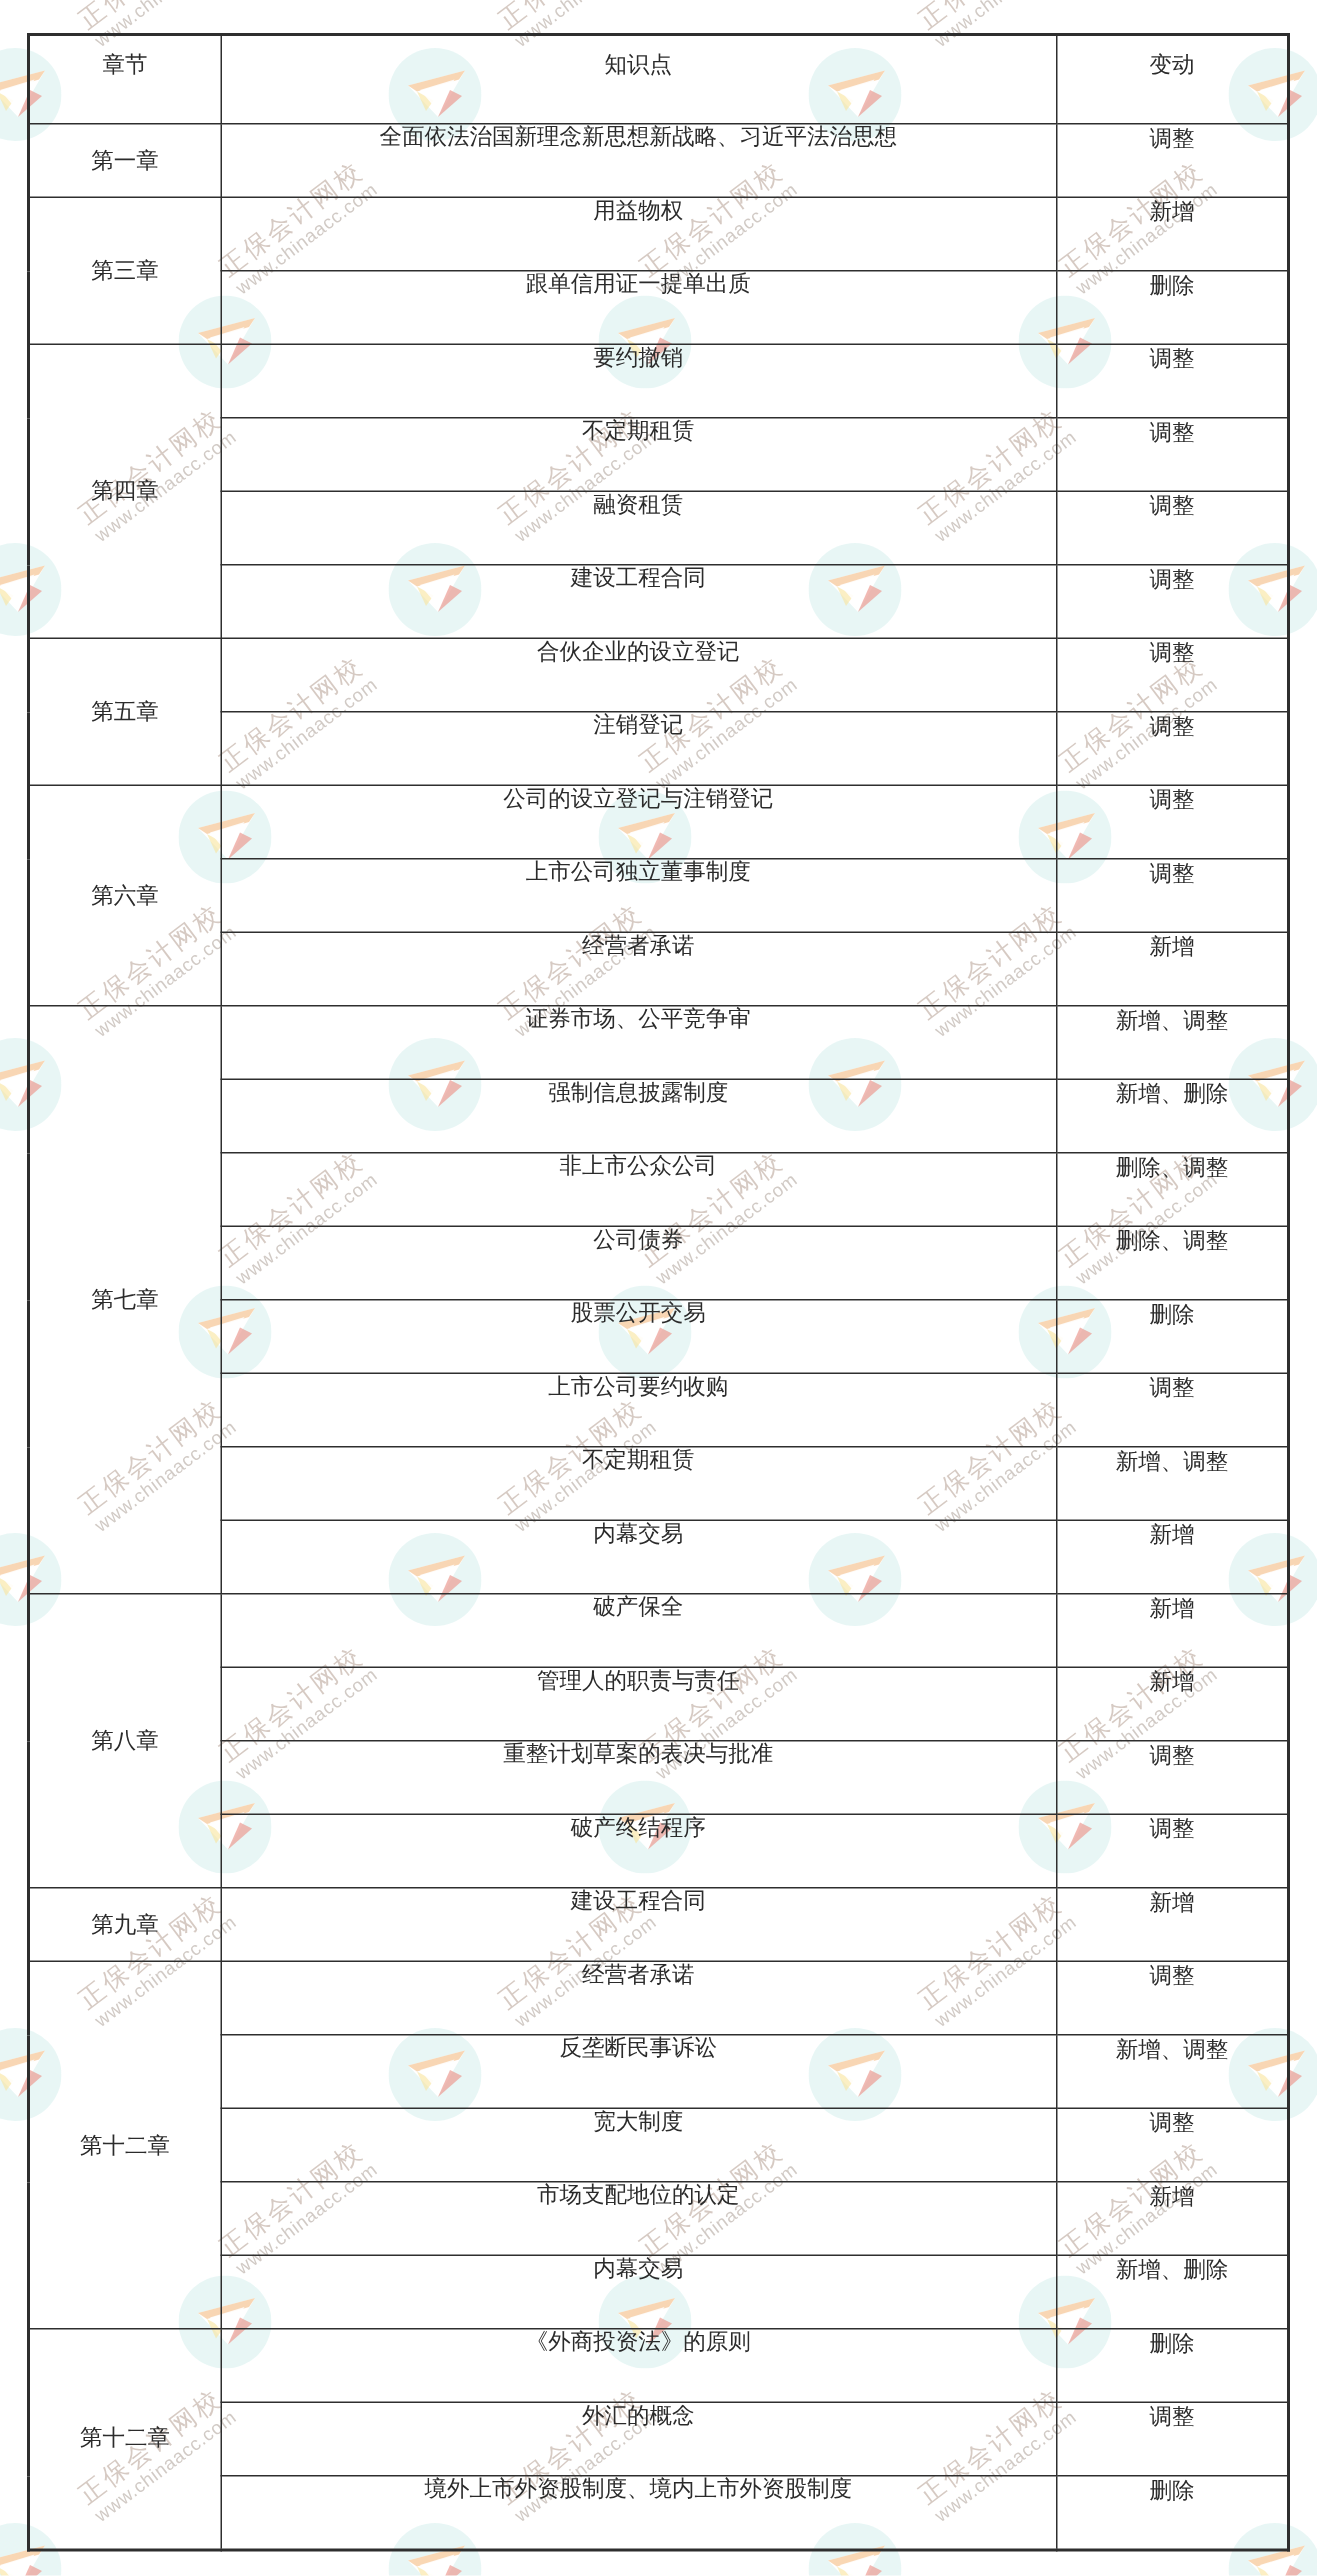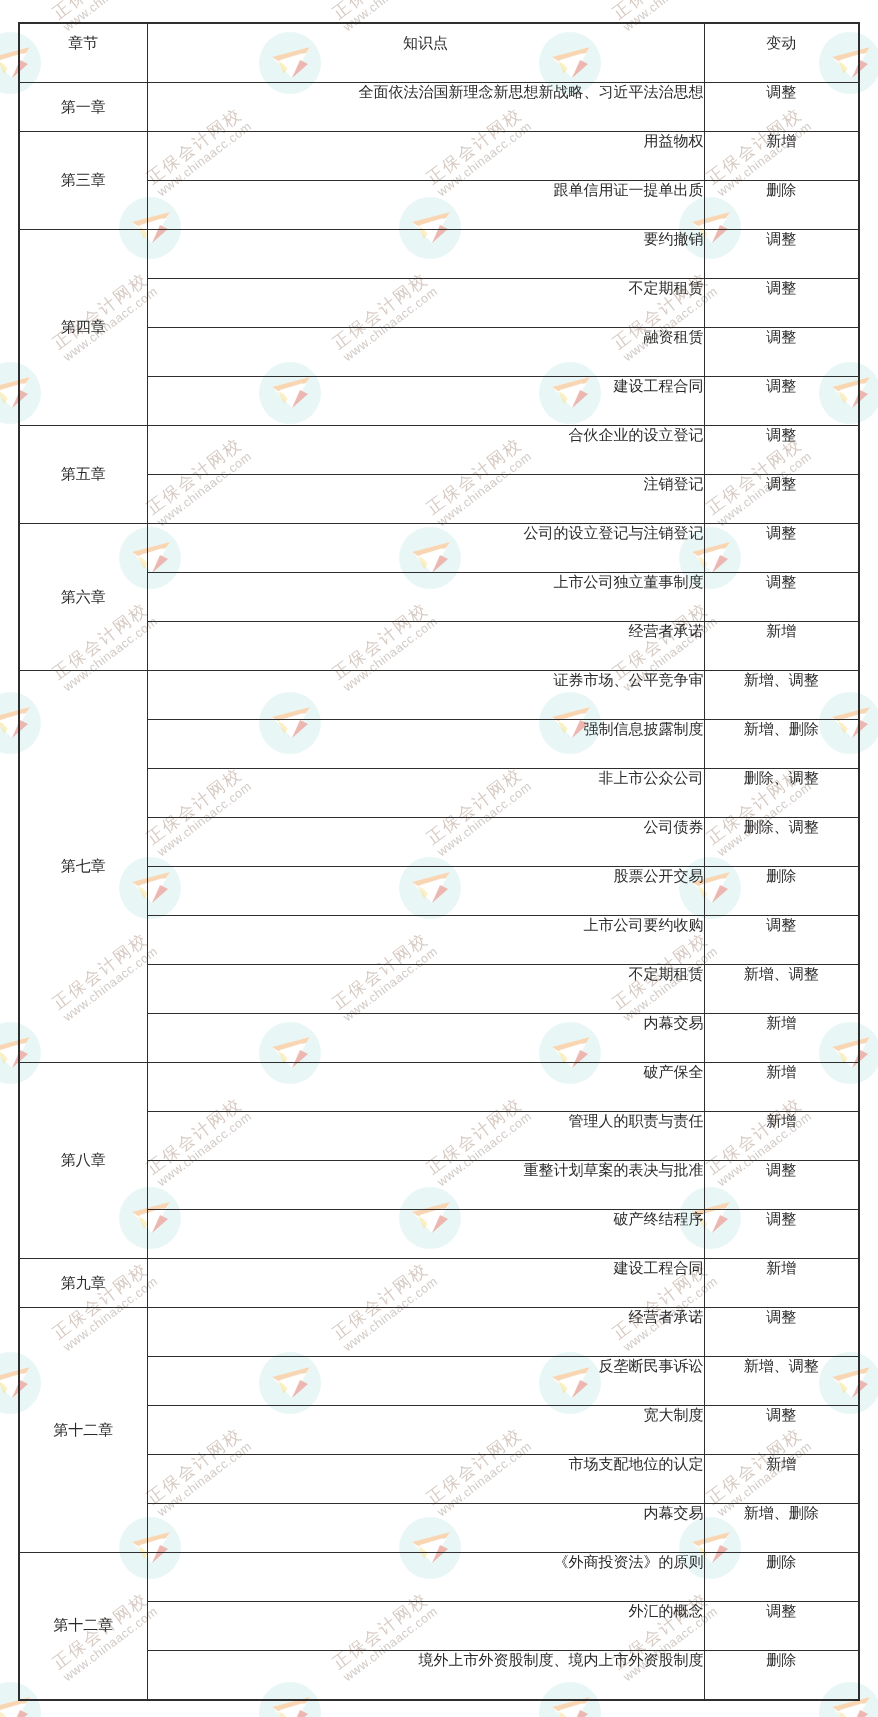--- a/index.html
+++ b/index.html
@@ -55,21 +55,21 @@
     padding-top:10px;
   }
   table.changes tbody tr{height:49px;}
   td.chapter{
     vertical-align:middle;
     text-align:center;
     padding-left:7px;
   }
   td.point{
     vertical-align:top;
-    text-align:right;
+    text-align:center;
     padding:8px 6px 0 6px;
     line-height:1.25;
   }
   td.change{
     vertical-align:top;
     text-align:center;
     padding-top:8px;
   }
 </style>
 </head>

